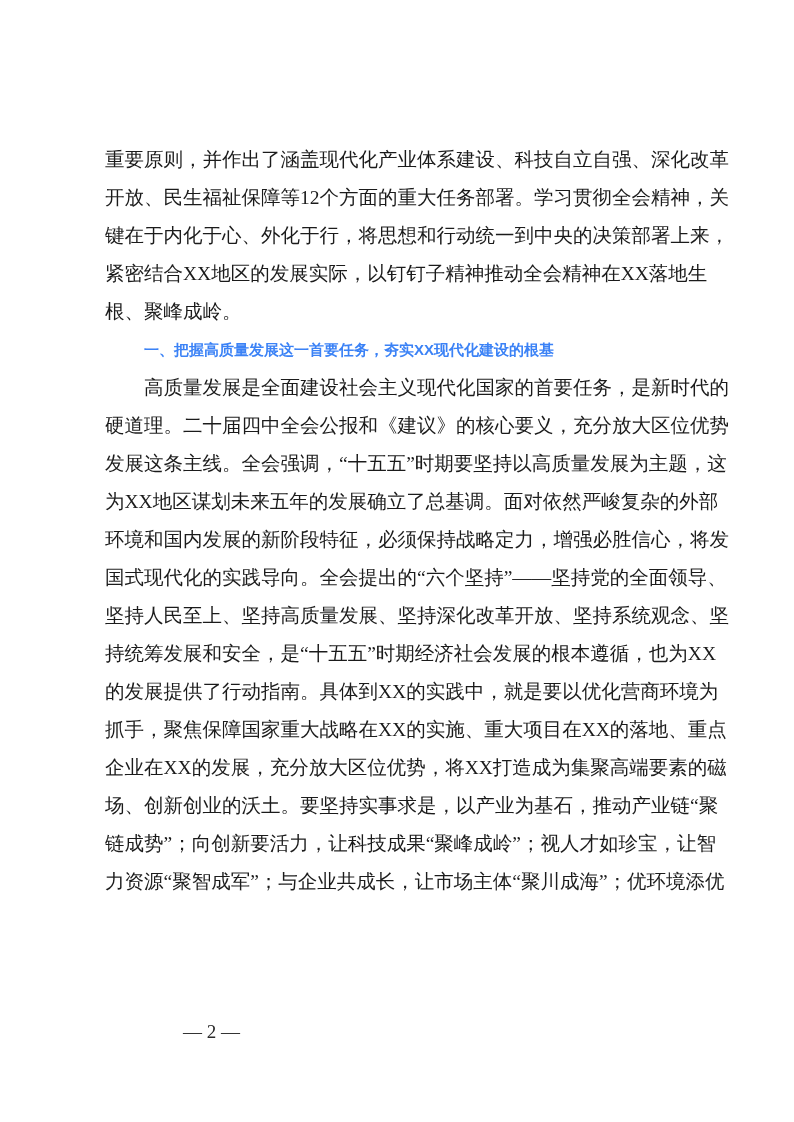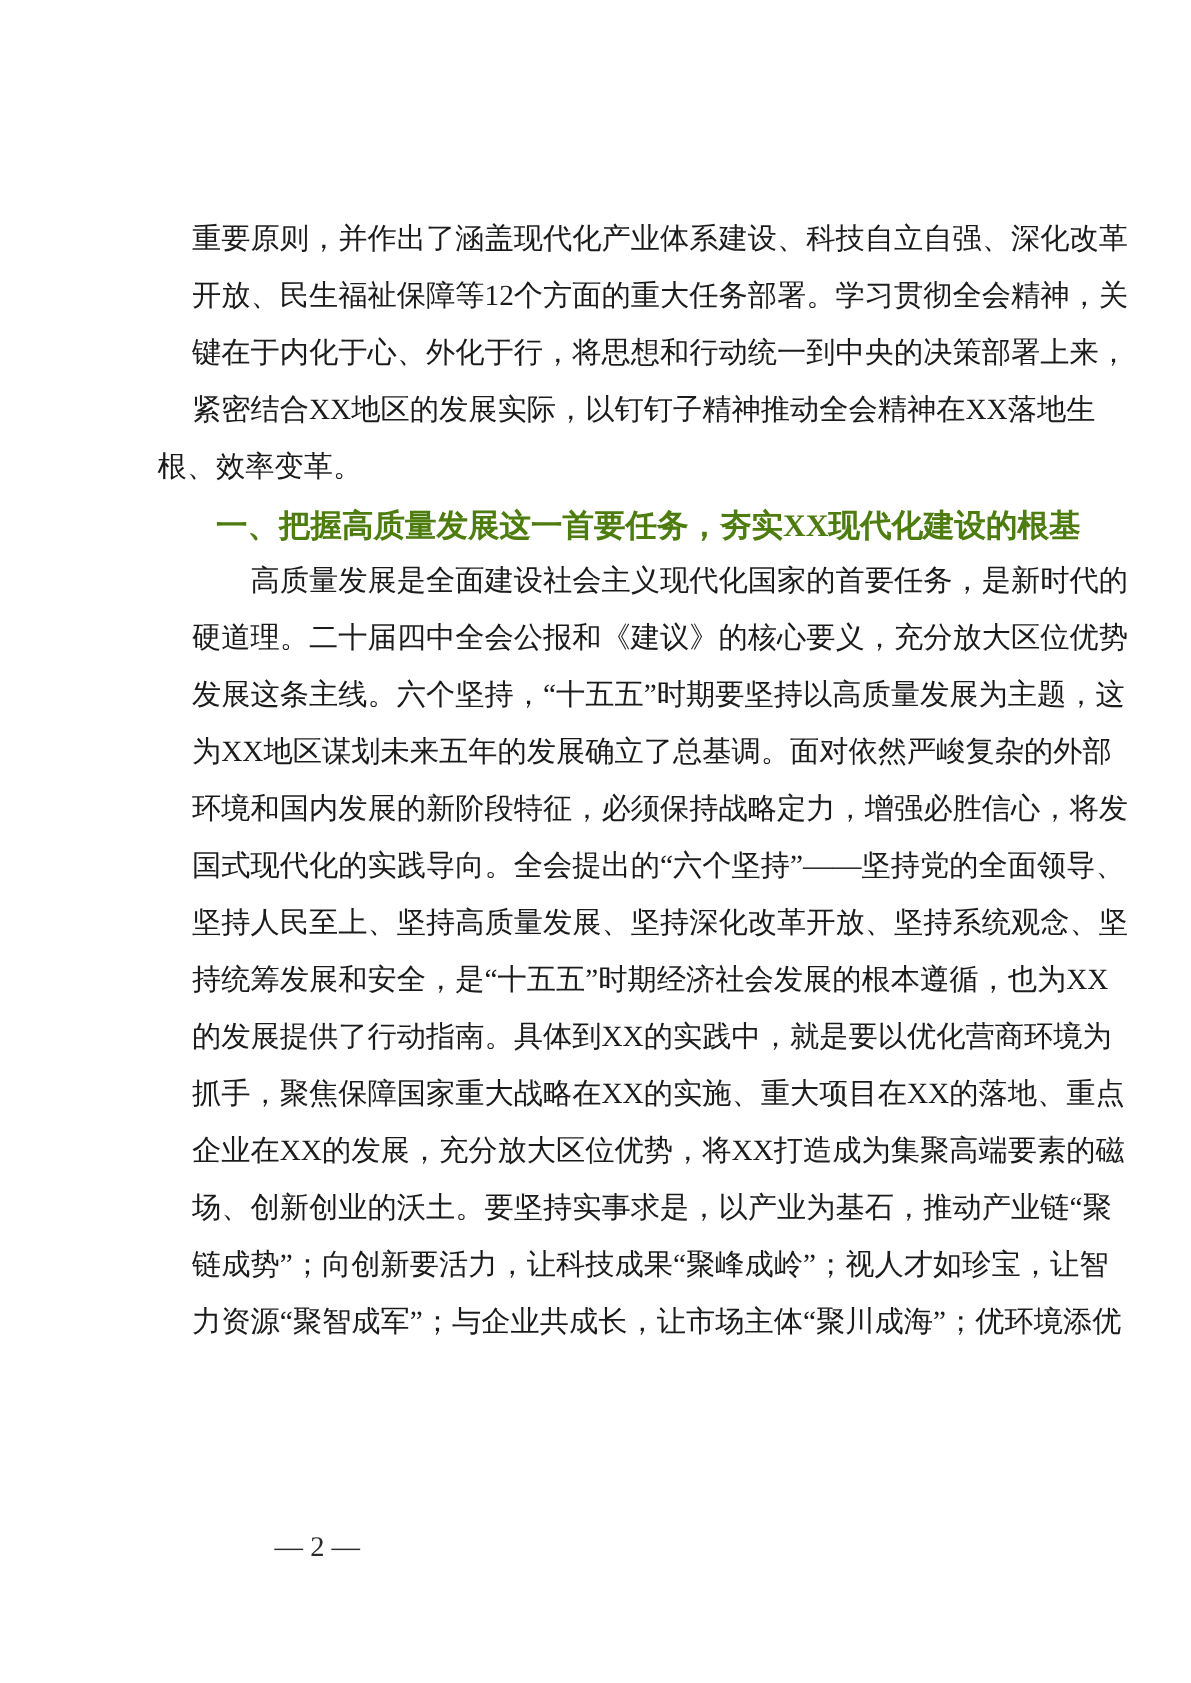--- a/index.html
+++ b/index.html
@@ -24,30 +24,29 @@
     font-size: 19.5px;
     color: #1b1b1b;
     font-family: "Liberation Serif", "DejaVu Serif", serif;
     white-space: nowrap;
     overflow: visible;
   }
   .line.justify {
     text-align: justify;
     text-align-last: justify;
     text-justify: inter-character;
-    margin-left: 23px;
   }
   .line.indent {
     padding-left: 39px;
   }
   .line.heading {
-    font-family: Liberation Serif, serif;
+    font-family: Liberation Sans, sans-serif;
     font-weight: 700;
-    font-size: 21px;
-    color: #4d7c0f;
+    font-size: 15px;
+    color: #3b82f6;
   }
   .page-footer {
     position: absolute;
     left: 183px;
     top: 1013px;
     height: 38px;
     line-height: 38px;
     font-size: 19px;
     color: #2a2a2a;
     font-family: "Liberation Serif", "DejaVu Serif", serif;
@@ -55,25 +54,25 @@
 </style>
 </head>
 <body>
 
 <div class="page">
   <main class="text-block">
       <div class="line justify">重要原则，并作出了涵盖现代化产业体系建设、科技自立自强、深化改革</div>
       <div class="line justify">开放、民生福祉保障等12个方面的重大任务部署。学习贯彻全会精神，关</div>
       <div class="line justify">键在于内化于心、外化于行，将思想和行动统一到中央的决策部署上来，</div>
       <div class="line justify">紧密结合XX地区的发展实际，以钉钉子精神推动全会精神在XX落地生</div>
-      <div class="line">根、效率变革。</div>
+      <div class="line">根、聚峰成岭。</div>
       <div class="line heading indent">一、把握高质量发展这一首要任务，夯实XX现代化建设的根基</div>
       <div class="line indent justify">高质量发展是全面建设社会主义现代化国家的首要任务，是新时代的</div>
       <div class="line justify">硬道理。二十届四中全会公报和《建议》的核心要义，充分放大区位优势</div>
-      <div class="line justify">发展这条主线。六个坚持，“十五五”时期要坚持以高质量发展为主题，这</div>
+      <div class="line justify">发展这条主线。全会强调，“十五五”时期要坚持以高质量发展为主题，这</div>
       <div class="line justify">为XX地区谋划未来五年的发展确立了总基调。面对依然严峻复杂的外部</div>
       <div class="line justify">环境和国内发展的新阶段特征，必须保持战略定力，增强必胜信心，将发</div>
       <div class="line justify">国式现代化的实践导向。全会提出的“六个坚持”——坚持党的全面领导、</div>
       <div class="line justify">坚持人民至上、坚持高质量发展、坚持深化改革开放、坚持系统观念、坚</div>
       <div class="line justify">持统筹发展和安全，是“十五五”时期经济社会发展的根本遵循，也为XX</div>
       <div class="line justify">的发展提供了行动指南。具体到XX的实践中，就是要以优化营商环境为</div>
       <div class="line justify">抓手，聚焦保障国家重大战略在XX的实施、重大项目在XX的落地、重点</div>
       <div class="line justify">企业在XX的发展，充分放大区位优势，将XX打造成为集聚高端要素的磁</div>
       <div class="line justify">场、创新创业的沃土。要坚持实事求是，以产业为基石，推动产业链“聚</div>
       <div class="line justify">链成势”；向创新要活力，让科技成果“聚峰成岭”；视人才如珍宝，让智</div>

